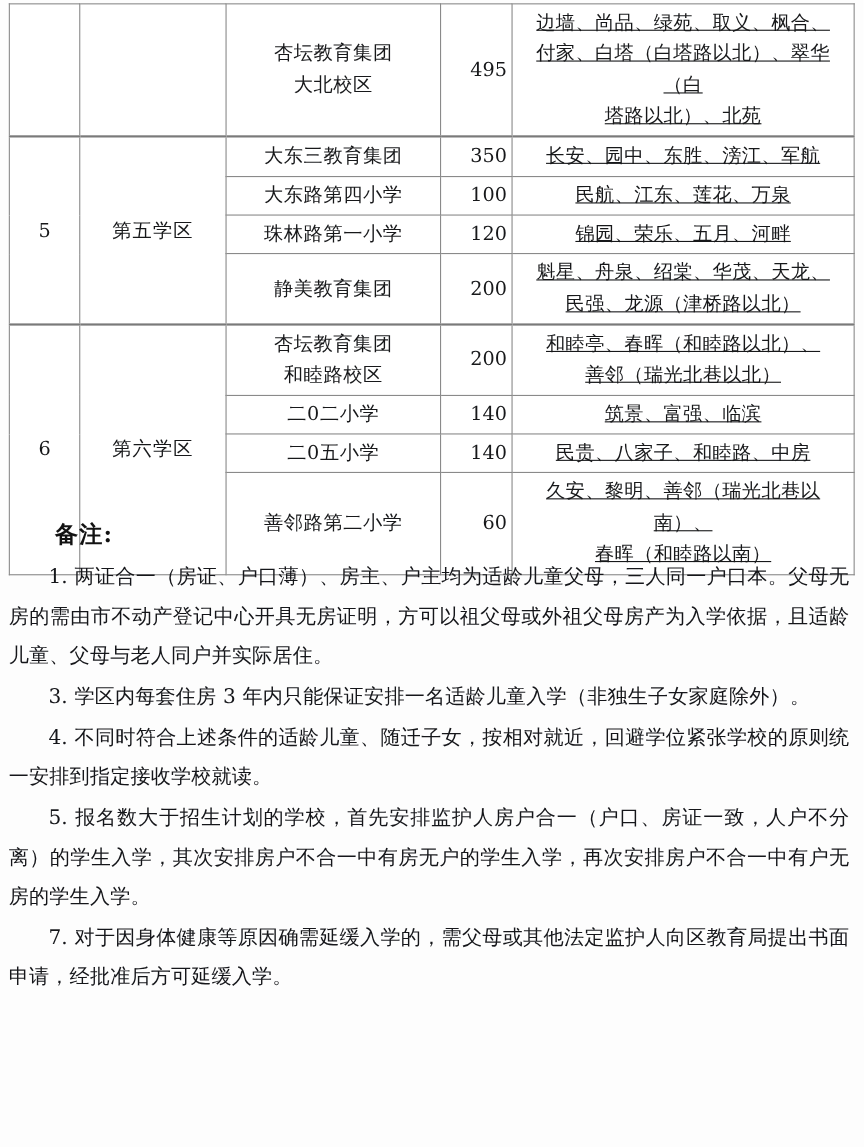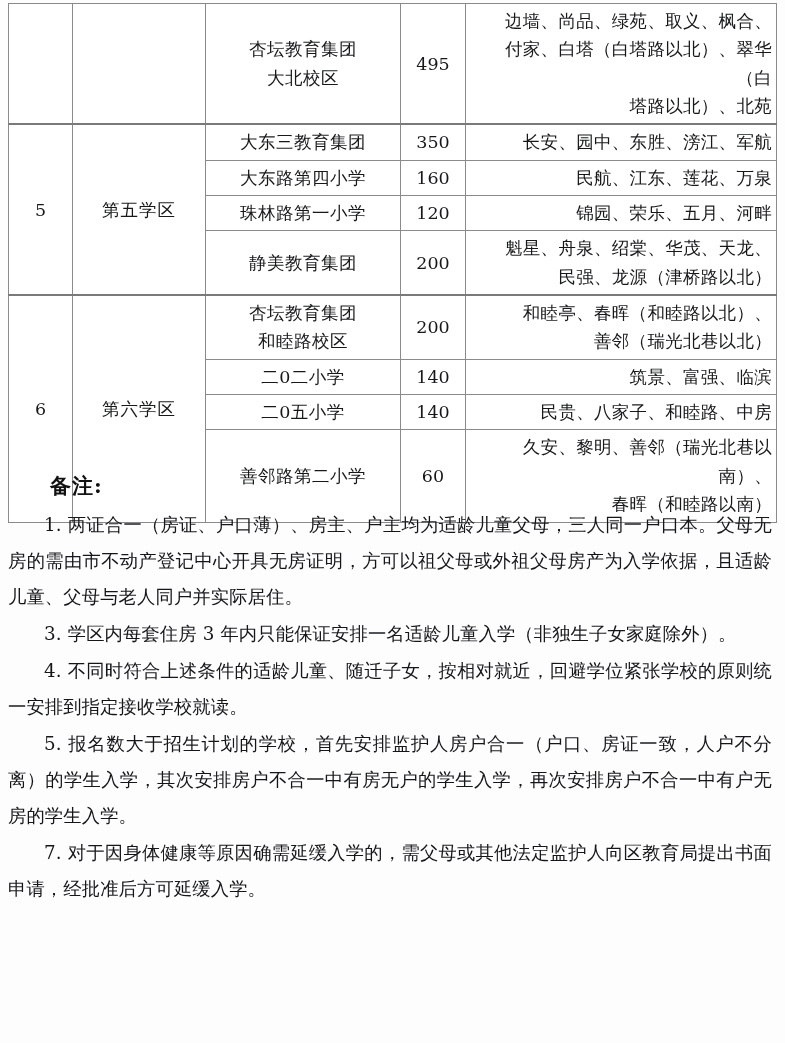--- a/index.html
+++ b/index.html
@@ -51,22 +51,22 @@
   
   col.c-idx    { width: 64px;  }
   col.c-zone   { width: 133px; }
   col.c-school { width: 195px; }
   col.c-quota  { width: 65px;  }
   col.c-comm   { width: 311px; }
 
   td.idx   { text-align: center; font-size: 18px; }
   td.zone  { text-align: center; letter-spacing: 1px; }
   td.school{ text-align: center; letter-spacing: 0.5px; }
-  td.quota { text-align: center; font-size: 17px; }
-  td.comm  { text-align: right; padding-left: 9px; padding-right: 6px; letter-spacing: 0.3px; }
+  td.quota { text-align: right; font-size: 17px; }
+  td.comm  { text-align: center; padding-left: 9px; padding-right: 6px; letter-spacing: 0.3px; text-decoration: underline; }
 
   .school-line { display: block; }
   .comm-line { display: block; }
 
   
   tr.section-start > td { border-top: 2px solid #7a7a7a; }
 
   
   .notes {
     position: absolute;
@@ -136,21 +136,21 @@
           <td class="quota">350</td>
           <td class="comm">
             <span class="comm-line">长安、园中、东胜、滂江、军航</span>
           </td>
         </tr>
 
         <tr>
           <td class="school">
             <span class="school-line">大东路第四小学</span>
           </td>
-          <td class="quota">160</td>
+          <td class="quota">100</td>
           <td class="comm">
             <span class="comm-line">民航、江东、莲花、万泉</span>
           </td>
         </tr>
 
         <tr>
           <td class="school">
             <span class="school-line">珠林路第一小学</span>
           </td>
           <td class="quota">120</td>

